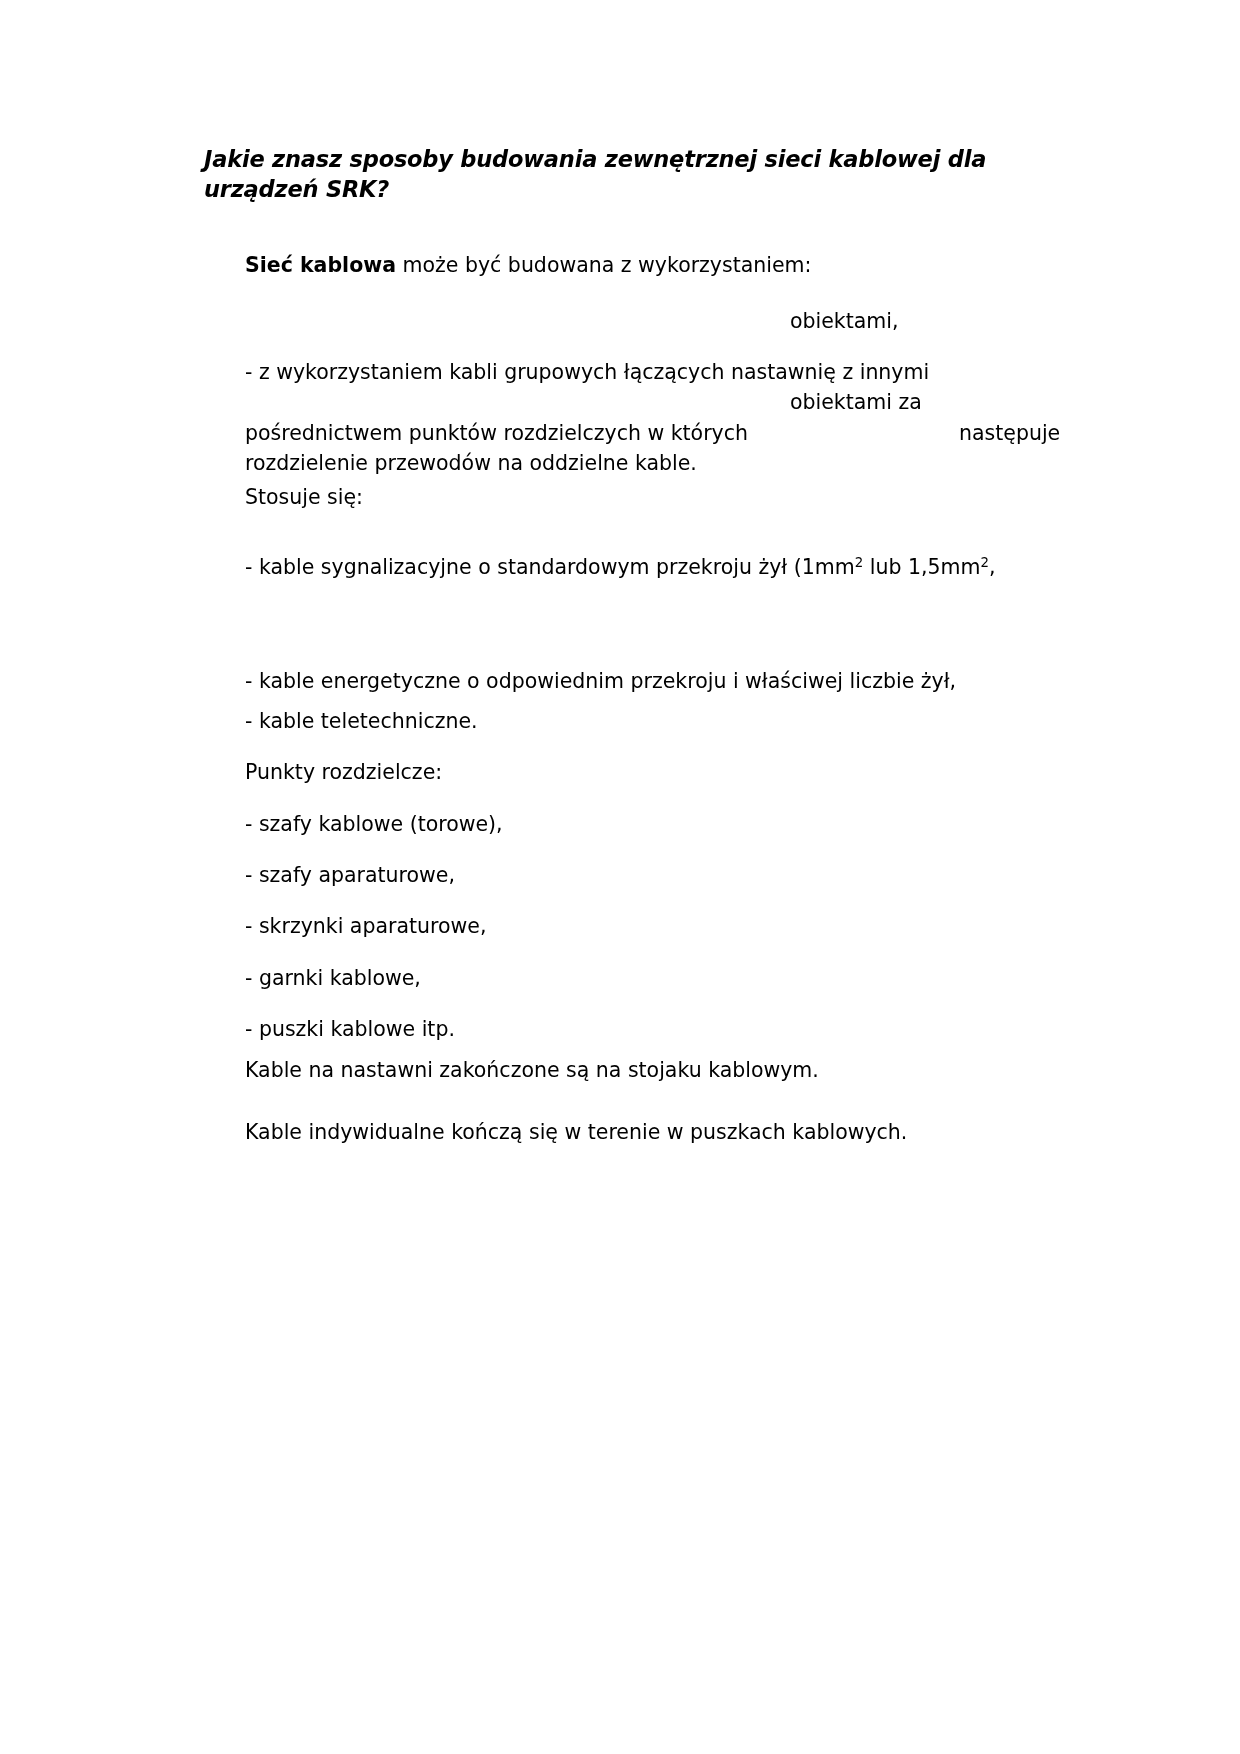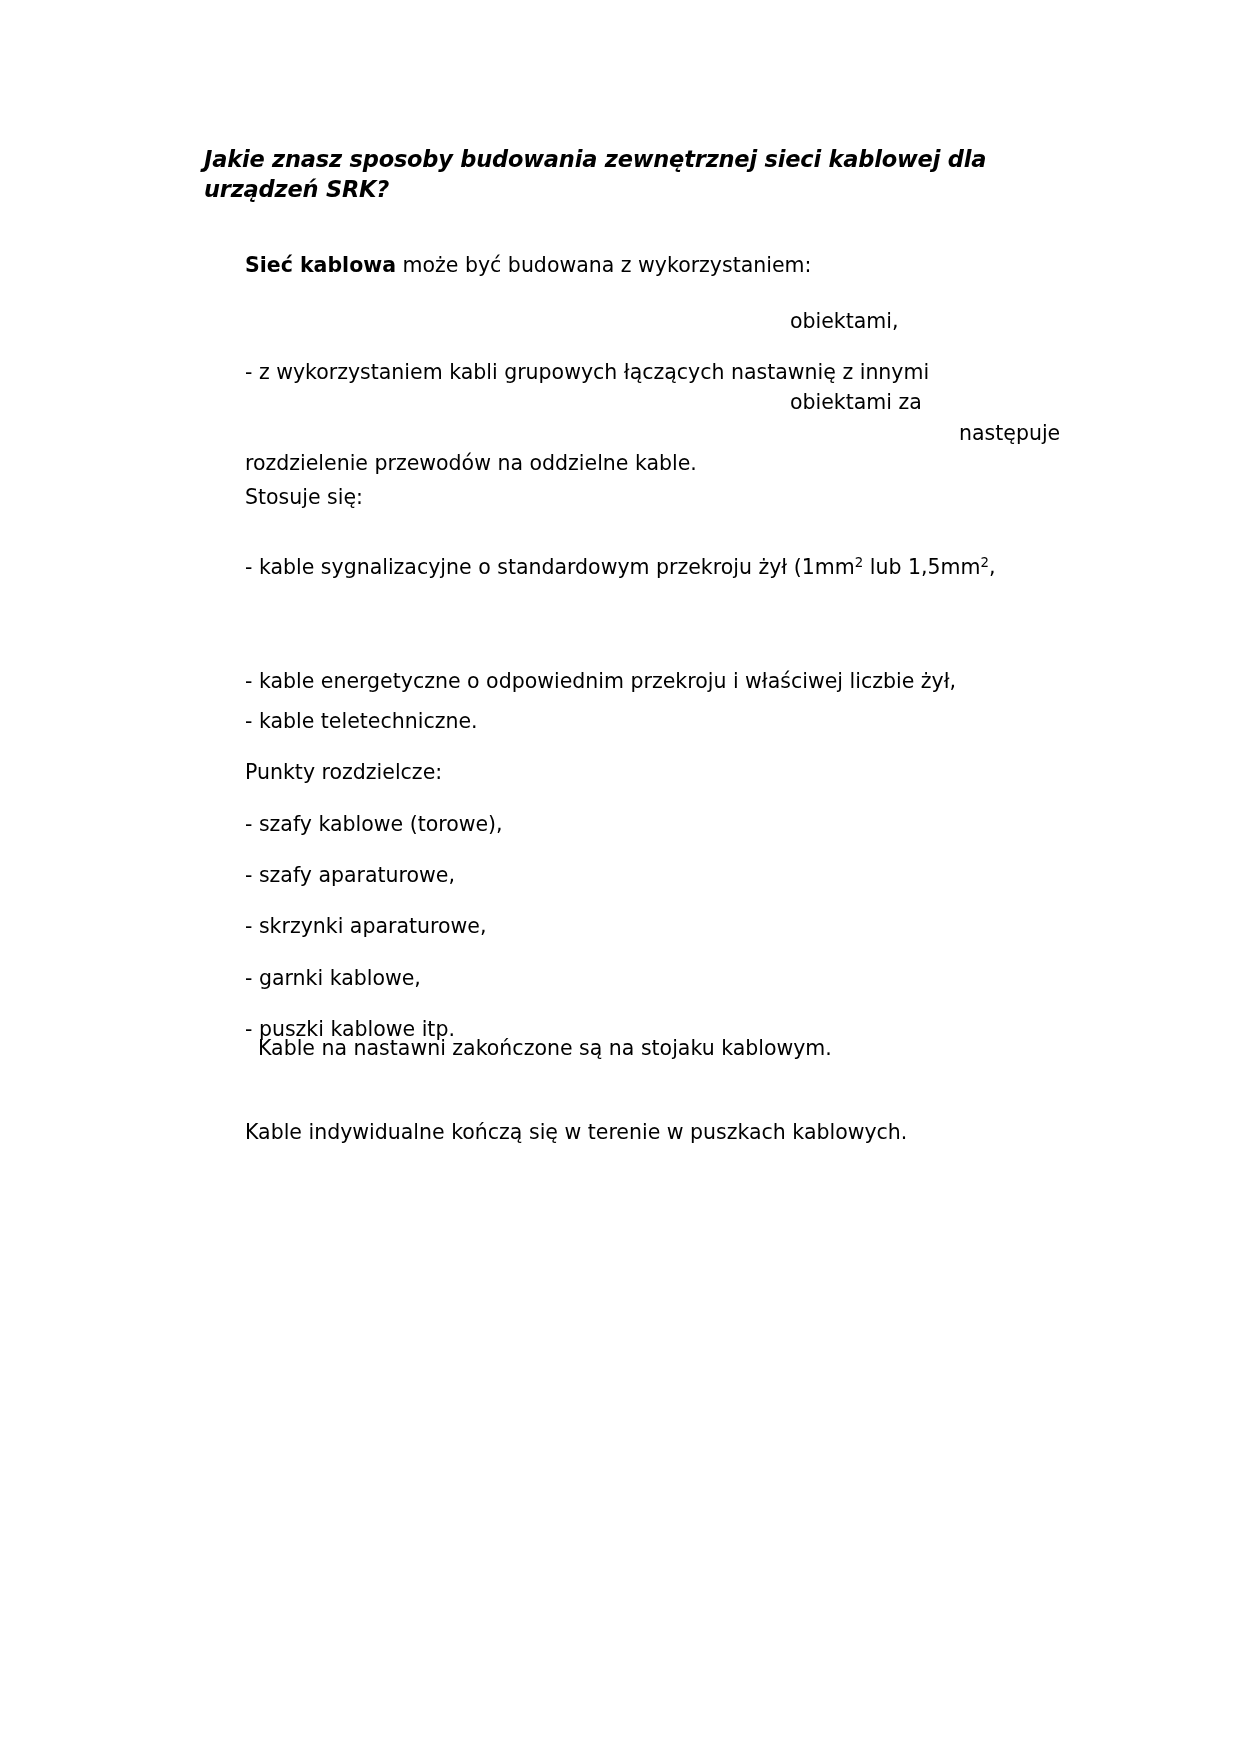--- a/index.html
+++ b/index.html
@@ -21,35 +21,38 @@
   </h1>
 
   <p class="line" style="top:214px;margin-top:38px;">
     <b>Sieć kablowa</b><span> może być budowana z wykorzystaniem:</span>
   </p>
 
   <p class="line" style="top:308px; left:790px;">obiektami,</p>
 
   <p class="line" style="top:359px;">- z wykorzystaniem kabli grupowych łączących nastawnię z innymi</p>
   <p class="line" style="top:389px; left:790px;">obiektami za</p>
+  <p class="line" style="top:420px;">
+    <span>pośrednictwem punktów rozdzielczych w których</span>
+  </p>
   <p class="line" style="top:420px; left:959px;">następuje</p>
   <p class="line" style="top:450px;">rozdzielenie przewodów na oddzielne kable.</p>
 
   <p class="line" style="top:484px;">Stosuje się:</p>
 
   <p class="line" style="top:554px;">
     <span>- kable sygnalizacyjne o standardowym przekroju żył (1mm</span><sup>2</sup><span> lub 1,5mm</span><sup>2</sup><span>,</span>
   </p>
   <p class="line" style="top:668px;">- kable energetyczne o odpowiednim przekroju i właściwej liczbie żył,</p>
   <p class="line" style="top:708px;">- kable teletechniczne.</p>
 
   <p class="line" style="top:759px;">Punkty rozdzielcze:</p>
 
   <p class="line" style="top:811px;">- szafy kablowe (torowe),</p>
   <p class="line" style="top:862px;">- szafy aparaturowe,</p>
   <p class="line" style="top:913px;">- skrzynki aparaturowe,</p>
   <p class="line" style="top:965px;">- garnki kablowe,</p>
   <p class="line" style="top:1016px;">- puszki kablowe itp.</p>
 
-  <p class="line" style="top:1035px;margin-left:13px;">Kable na nastawni zakończone są na stojaku kablowym.</p>
+  <p class="line" style="top:1057px;">Kable na nastawni zakończone są na stojaku kablowym.</p>
   <p class="line" style="top:1119px;">Kable indywidualne kończą się w terenie w puszkach kablowych.</p>
 
 </div>
 
 </body></html>

